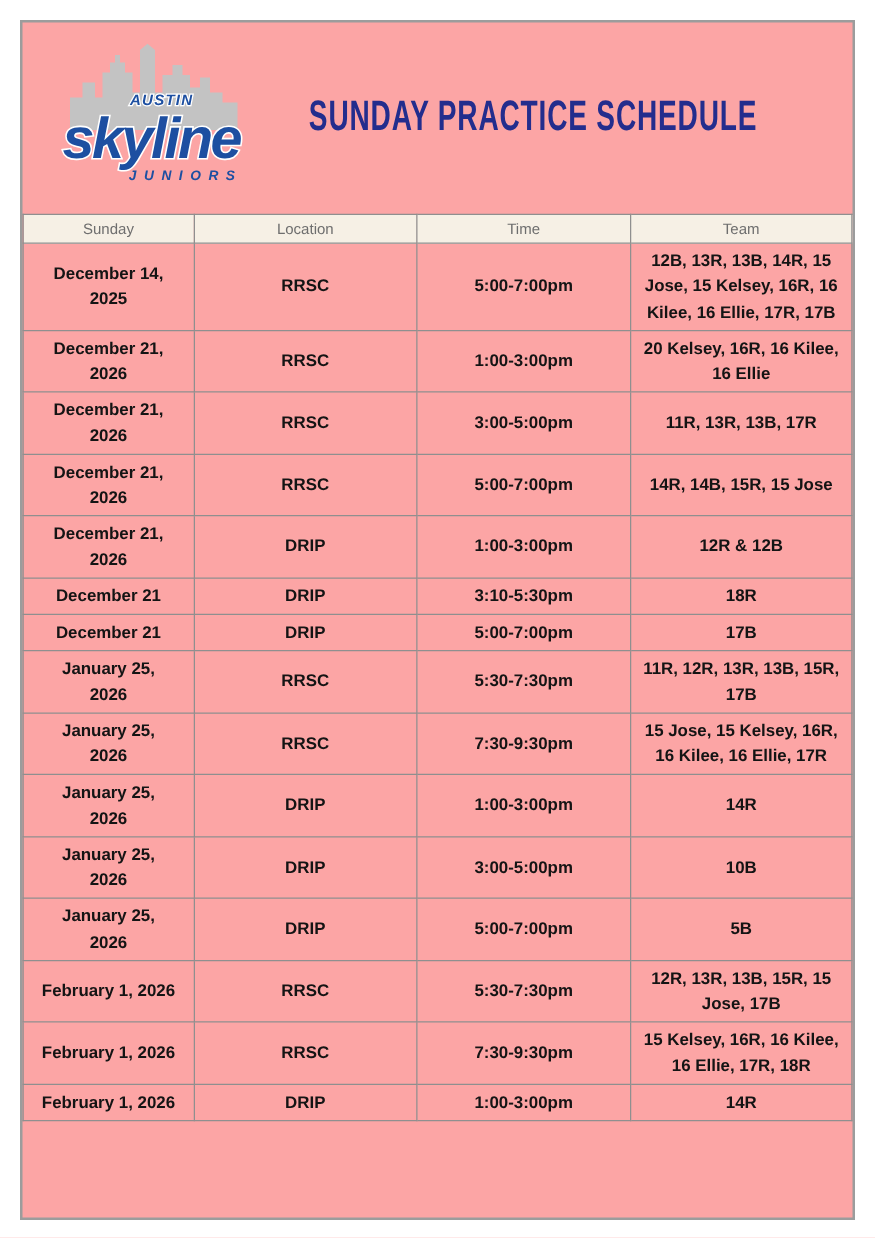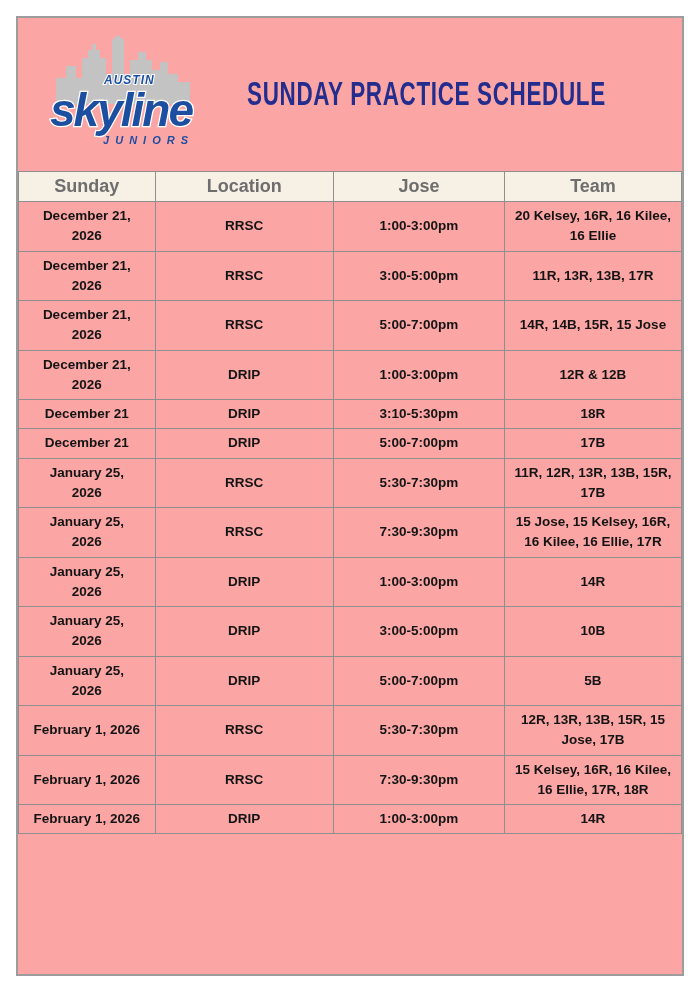--- a/index.html
+++ b/index.html
@@ -45,22 +45,22 @@
     table-layout: fixed;
   }
   table.schedule th, table.schedule td {
     border: 1px solid #8f8f8f;
     text-align: center;
     vertical-align: middle;
   }
   table.schedule thead th {
     background: #f6f0e5;
     color: #6e6e6e;
-    font-size: 18px;
-    font-weight: bold;
+    font-size: 12px;
+    font-weight: normal;
     padding: 4px 2px;
   }
   table.schedule td {
     font-size: 13.5px;
     font-weight: bold;
     color: #141414;
     line-height: 1.5;
     padding: 4px 8px;
   }
   table.schedule td:first-child {
@@ -103,26 +103,33 @@
     <colgroup>
       <col class="c-sunday">
         <col class="c-location">
         <col class="c-time">
         <col class="c-team">
     </colgroup>
     <thead>
       <tr>
         <th>Sunday</th>
         <th>Location</th>
-        <th>Jose</th>
+        <th>Time</th>
         <th>Team</th>
       </tr>
     </thead>
     <tbody>
         <tr>
+          <td>December 14,
+2025</td>
+          <td>RRSC</td>
+          <td>5:00-7:00pm</td>
+          <td>12B, 13R, 13B, 14R, 15 Jose, 15 Kelsey, 16R, 16 Kilee, 16 Ellie, 17R, 17B</td>
+        </tr>
+        <tr>
           <td>December 21,
 2026</td>
           <td>RRSC</td>
           <td>1:00-3:00pm</td>
           <td>20 Kelsey, 16R, 16 Kilee, 16 Ellie</td>
         </tr>
         <tr>
           <td>December 21,
 2026</td>
           <td>RRSC</td>

